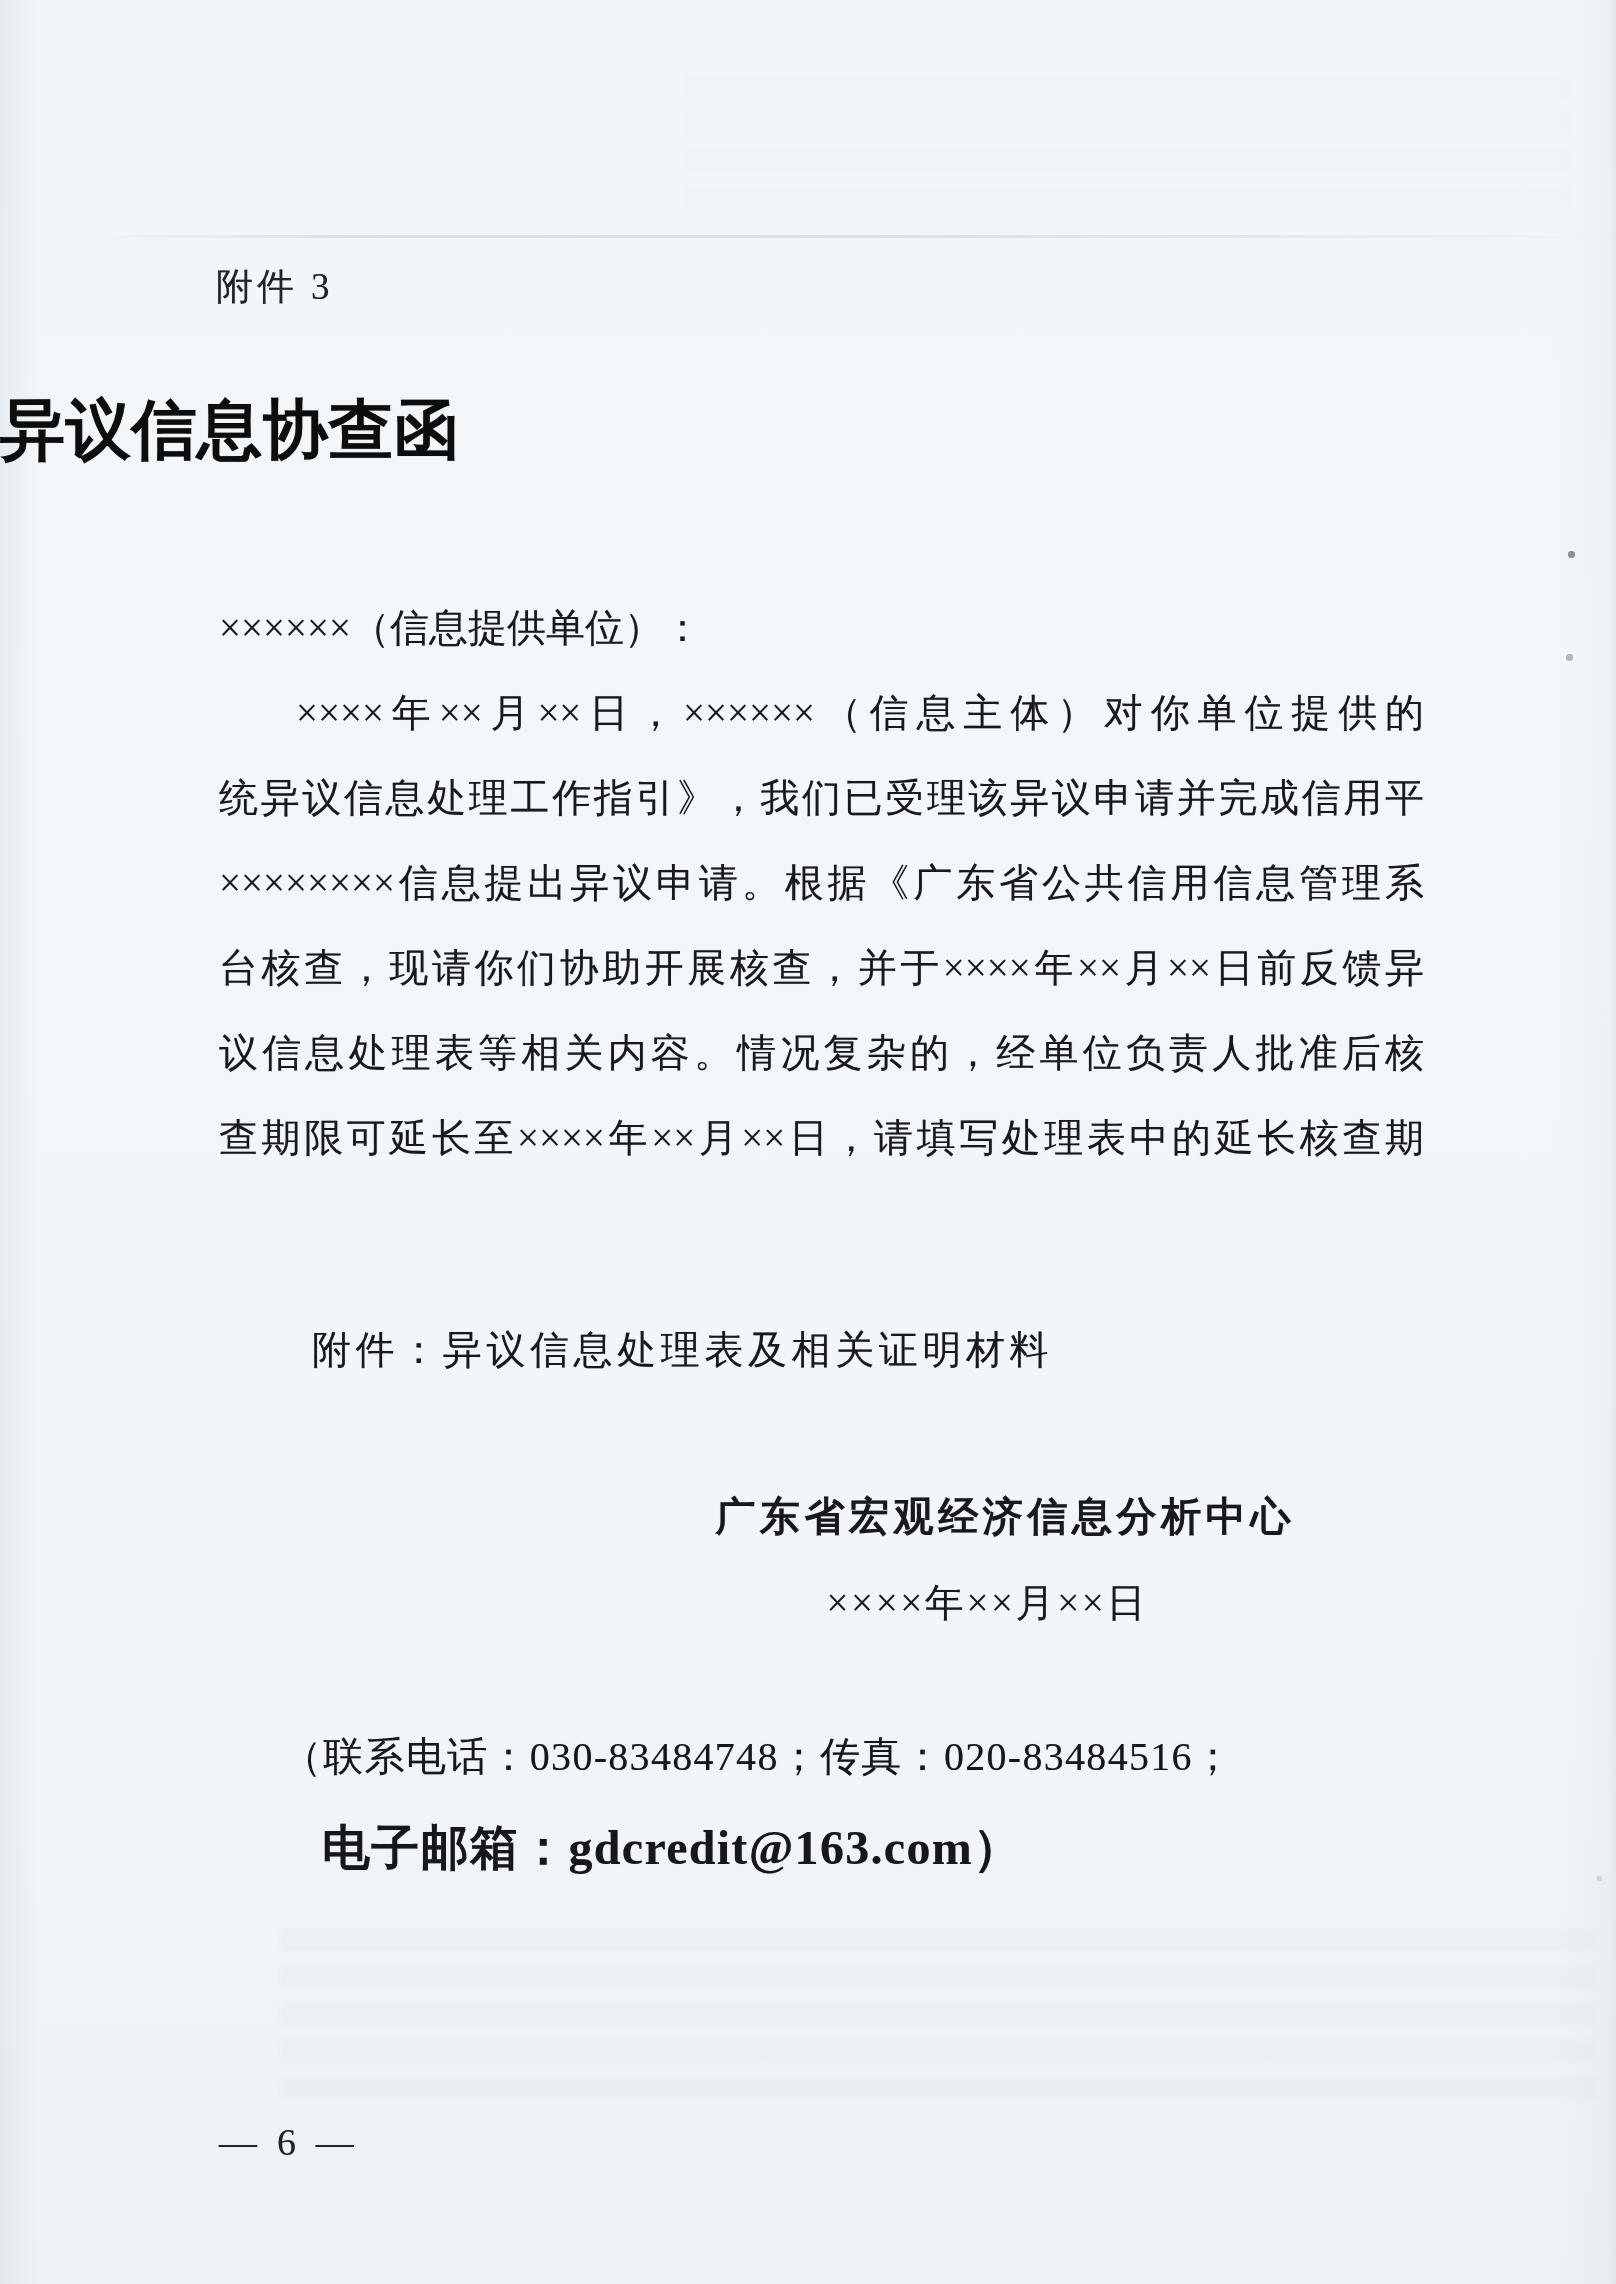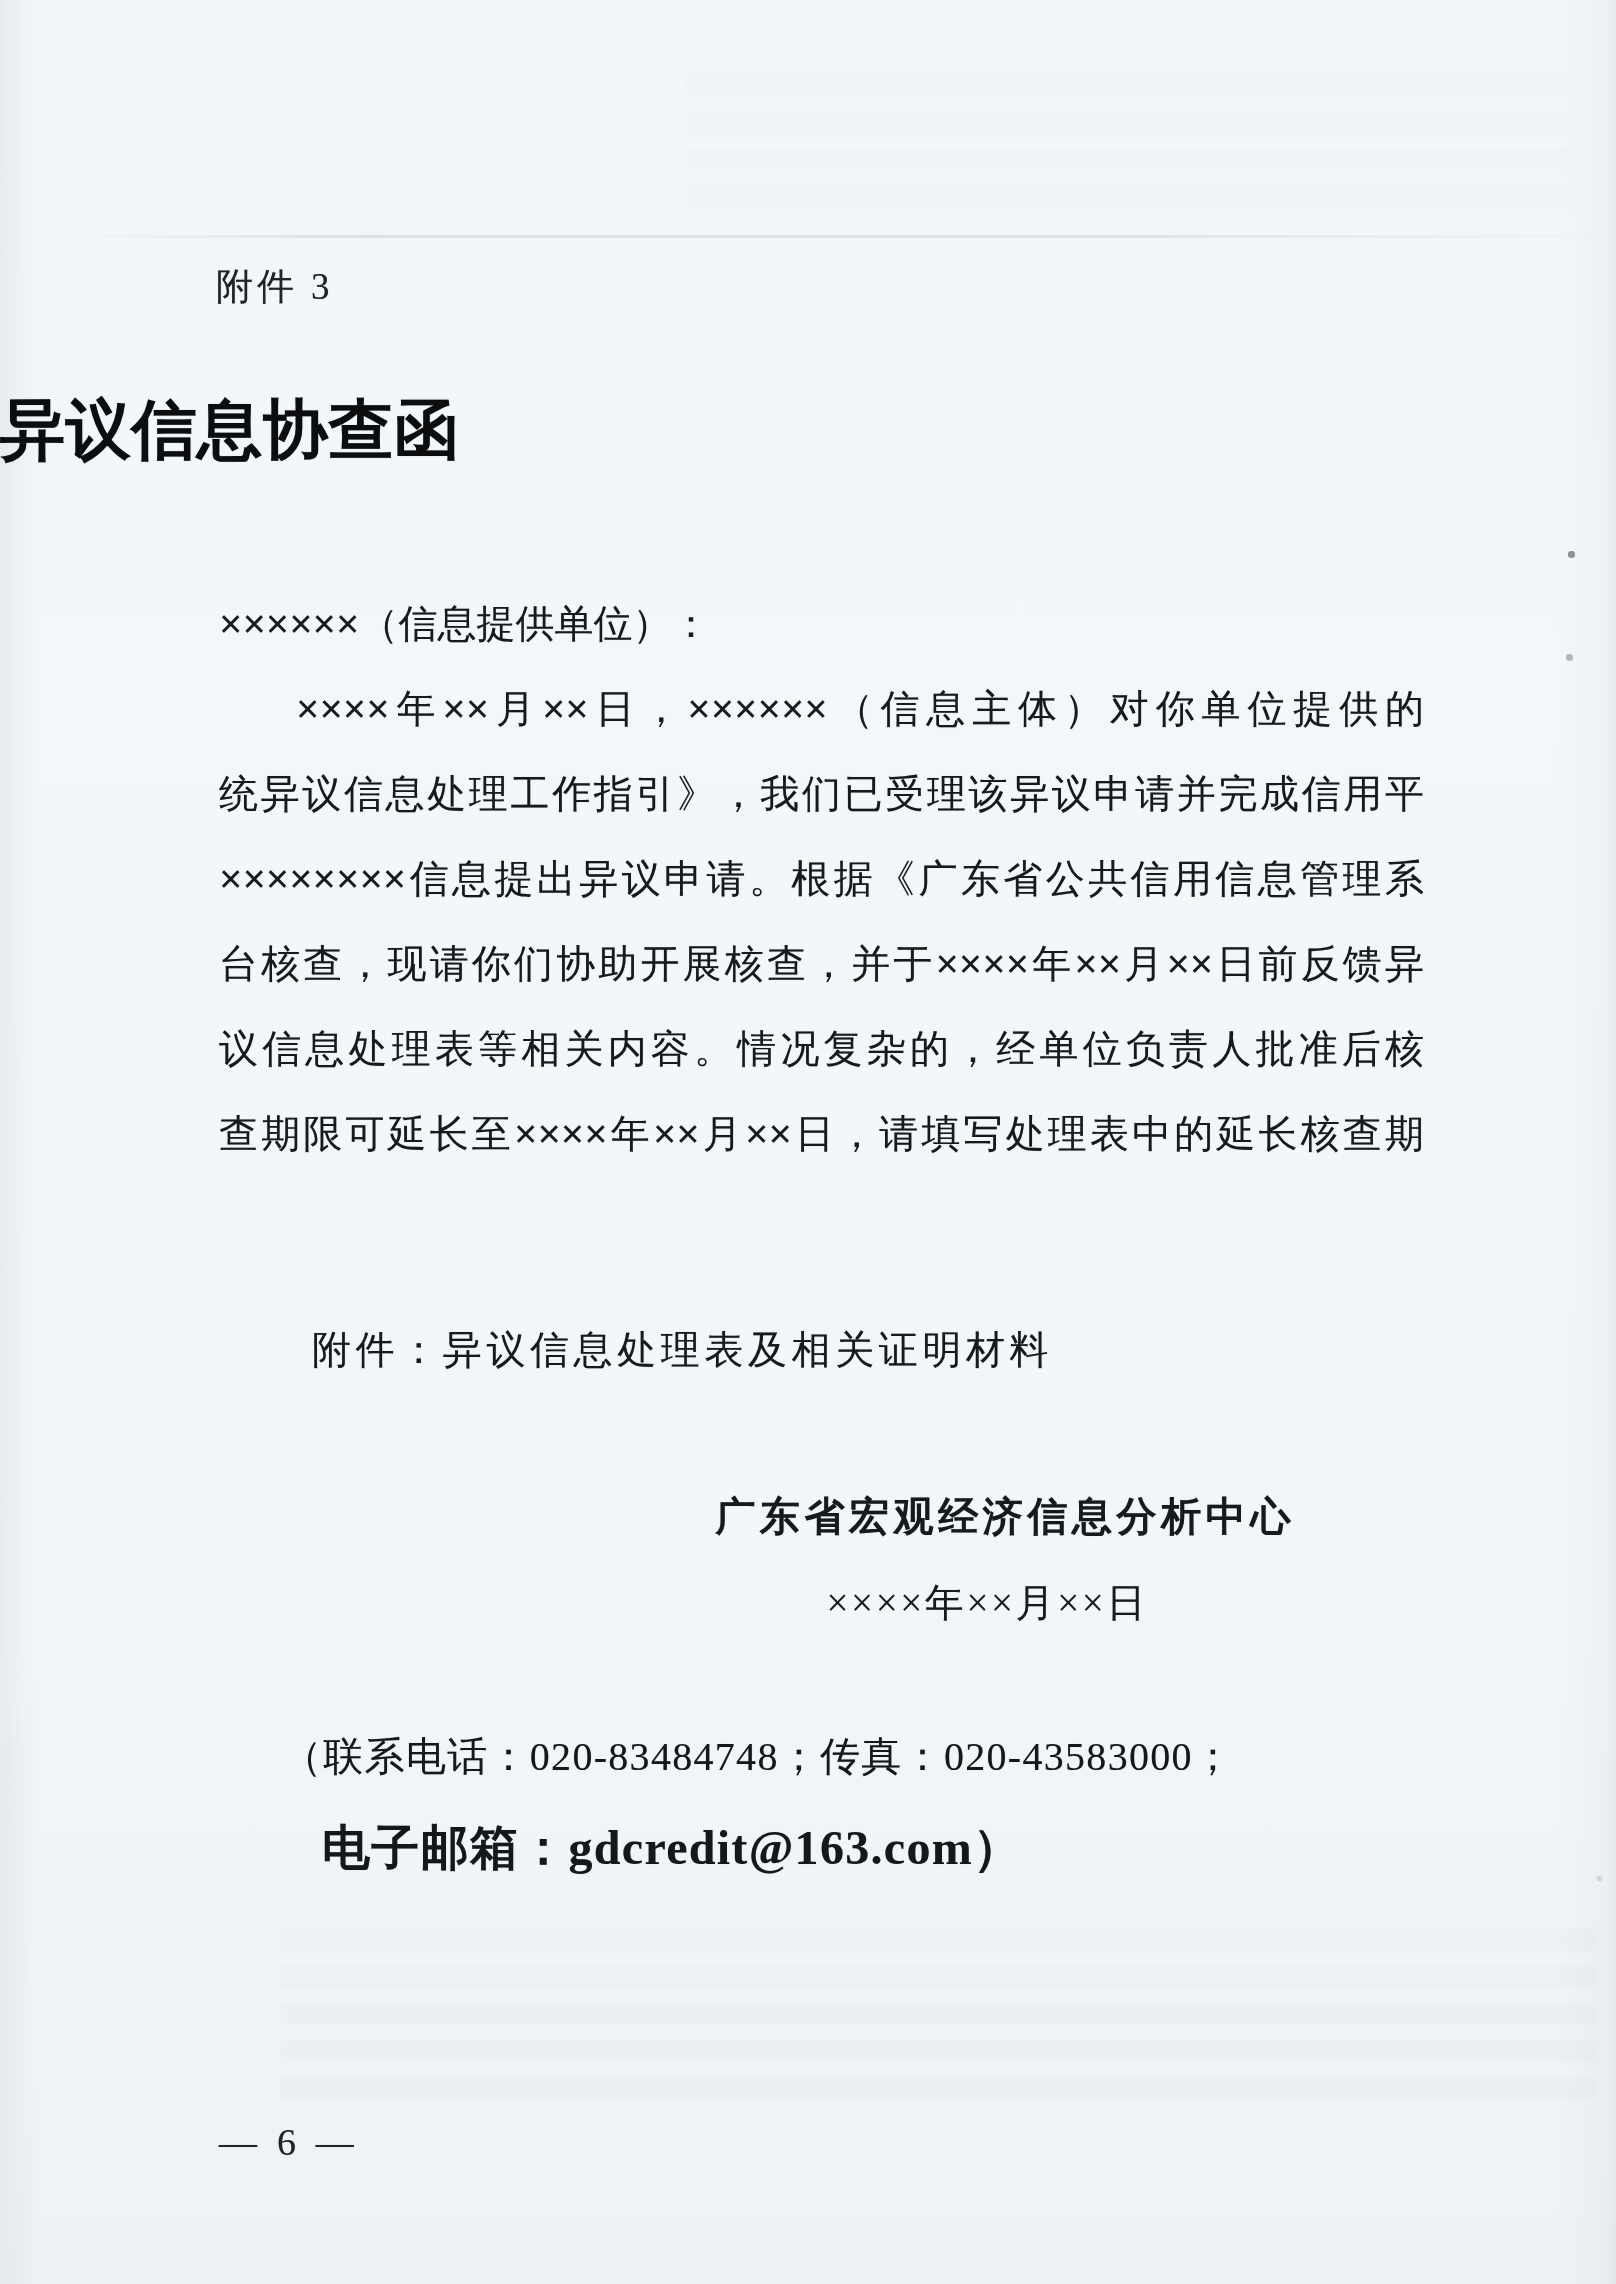--- a/index.html
+++ b/index.html
@@ -92,21 +92,21 @@
   .body-block {
     position: absolute;
     left: 219px;
     top: 585px;
     width: 1205px;
     font-size: 39px;
     line-height: 85px;
     color: #17191d;
     text-shadow: 0 0 0.7px rgba(25,30,40,0.4);
   }
-  .bline { width: 100%; font-family: Liberation Mono, monospace; }
+  .bline { width: 100%; }
   .jline {
     text-align: justify;
     text-align-last: justify;
   }
   .indent2 { text-indent: 77px; }
 
   .attach-note {
     position: absolute;
     left: 312px;
     top: 1323px;
@@ -189,20 +189,20 @@
     <div class="bline jline">议信息处理表等相关内容。情况复杂的，经单位负责人批准后核</div>
     <div class="bline jline">查期限可延长至××××年××月××日，请填写处理表中的延长核查期</div>
   </div>
 
   <div class="attach-note">附件：异议信息处理表及相关证明材料</div>
 
   <div class="sign-org">广东省宏观经济信息分析中心</div>
 
   <div class="sign-date">××××年××月××日</div>
 
-  <div class="contact-1">（联系电话：020-83484748；传真：020-43583000；</div>
+  <div class="contact-1">（联系电话：030-83484748；传真：020-83484516；</div>
 
   <div class="contact-2">电子邮箱：gdcredit@163.com）</div>
 
   <div class="page-num">— 6 —</div>
 
 </div>
 
 
 </body></html>

